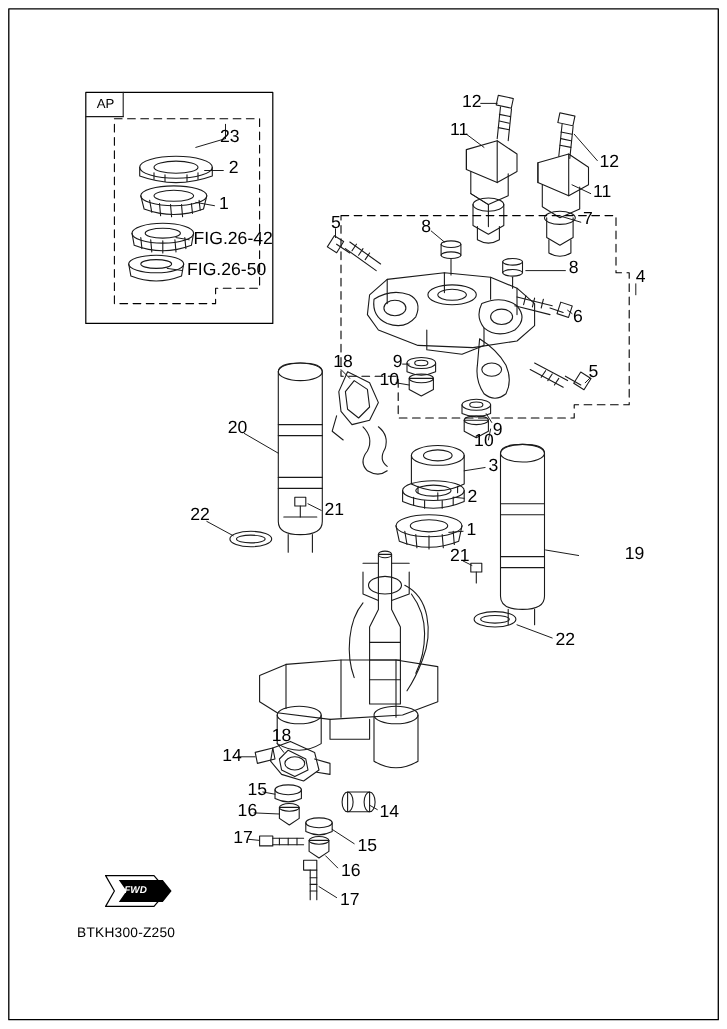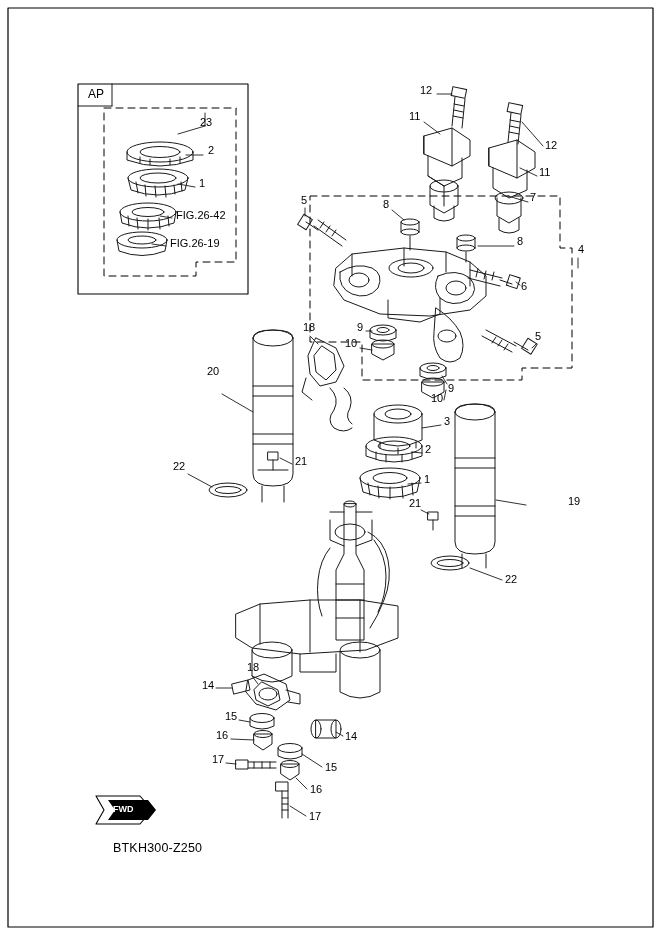--- a/index.html
+++ b/index.html
@@ -21,38 +21,38 @@
   #page svg.diagram {
     position: absolute;
     left: 0;
     top: 0;
     width: 661px;
     height: 935px;
   }
   .lbl {
     position: absolute;
     font-family: "Liberation Sans", sans-serif;
-    font-size: 11px;
+    font-size: 16px;
     color: #000000;
     white-space: nowrap;
     line-height: 1;
   }
   .lbl.code {
     font-size: 12.5px;
     letter-spacing: 0.2px;
-    margin-left: 43px;
   }
   .lbl.ap {
     font-size: 12px;
     font-weight: normal;
   }
   .lbl.fwd {
     font-size: 9px;
     font-weight: bold;
     color: #ffffff;
+    font-style: italic;
   }
 </style>
 </head>
 <body>
 
 <div id="page">
 
   <svg class="diagram" viewBox="0 0 661 935">
     <g fill="none" stroke="#1a1a1a" stroke-width="1" stroke-linecap="round" stroke-linejoin="round">
 
@@ -400,21 +400,21 @@
       <g>
         <path d="M96 796 L140 796 L152 810 L140 824 L96 824 L104 810 Z" fill="none" stroke="#000" stroke-width="1.1"></path>
         <path d="M108 800 L148 800 L156 810 L148 820 L108 820 L115 810 Z" fill="#000" stroke="none"></path>
       </g>
     </g>
   </svg>
 
   <div class="lbl ap" style="left:88px; top:88px;">AP</div>
 
   <div class="lbl" style="left:176px; top:210px;">FIG.26-42</div>
-  <div class="lbl" style="left:170px; top:238px;">FIG.26-19</div>
+  <div class="lbl" style="left:170px; top:238px;">FIG.26-50</div>
 
   <div class="lbl" style="left:200px; top:117px;">23</div>
   <div class="lbl" style="left:208px; top:145px;">2</div>
   <div class="lbl" style="left:199px; top:178px;">1</div>
   <div class="lbl" style="left:420px; top:85px;">12</div>
   <div class="lbl" style="left:409px; top:111px;">11</div>
   <div class="lbl" style="left:545px; top:140px;">12</div>
   <div class="lbl" style="left:539px; top:167px;">11</div>
   <div class="lbl" style="left:530px; top:192px;">7</div>
   <div class="lbl" style="left:301px; top:195px;">5</div>
@@ -424,21 +424,21 @@
   <div class="lbl" style="left:521px; top:281px;">6</div>
   <div class="lbl" style="left:535px; top:331px;">5</div>
   <div class="lbl" style="left:357px; top:322px;">9</div>
   <div class="lbl" style="left:345px; top:338px;">10</div>
   <div class="lbl" style="left:448px; top:383px;">9</div>
   <div class="lbl" style="left:431px; top:393px;">10</div>
   <div class="lbl" style="left:303px; top:322px;">18</div>
   <div class="lbl" style="left:444px; top:416px;">3</div>
   <div class="lbl" style="left:425px; top:444px;">2</div>
   <div class="lbl" style="left:424px; top:474px;">1</div>
-  <div class="lbl" style="left:207px; top:366px;text-align:center;">20</div>
+  <div class="lbl" style="left:207px; top:382px;text-align:center;">20</div>
   <div class="lbl" style="left:295px; top:456px;">21</div>
   <div class="lbl" style="left:173px; top:461px;">22</div>
   <div class="lbl" style="left:529px; top:496px;margin-left:39px;">19</div>
   <div class="lbl" style="left:409px; top:498px;">21</div>
   <div class="lbl" style="left:505px; top:574px;">22</div>
   <div class="lbl" style="left:247px; top:662px;">18</div>
   <div class="lbl" style="left:202px; top:680px;">14</div>
   <div class="lbl" style="left:225px; top:711px;">15</div>
   <div class="lbl" style="left:216px; top:730px;">16</div>
   <div class="lbl" style="left:212px; top:754px;">17</div>

